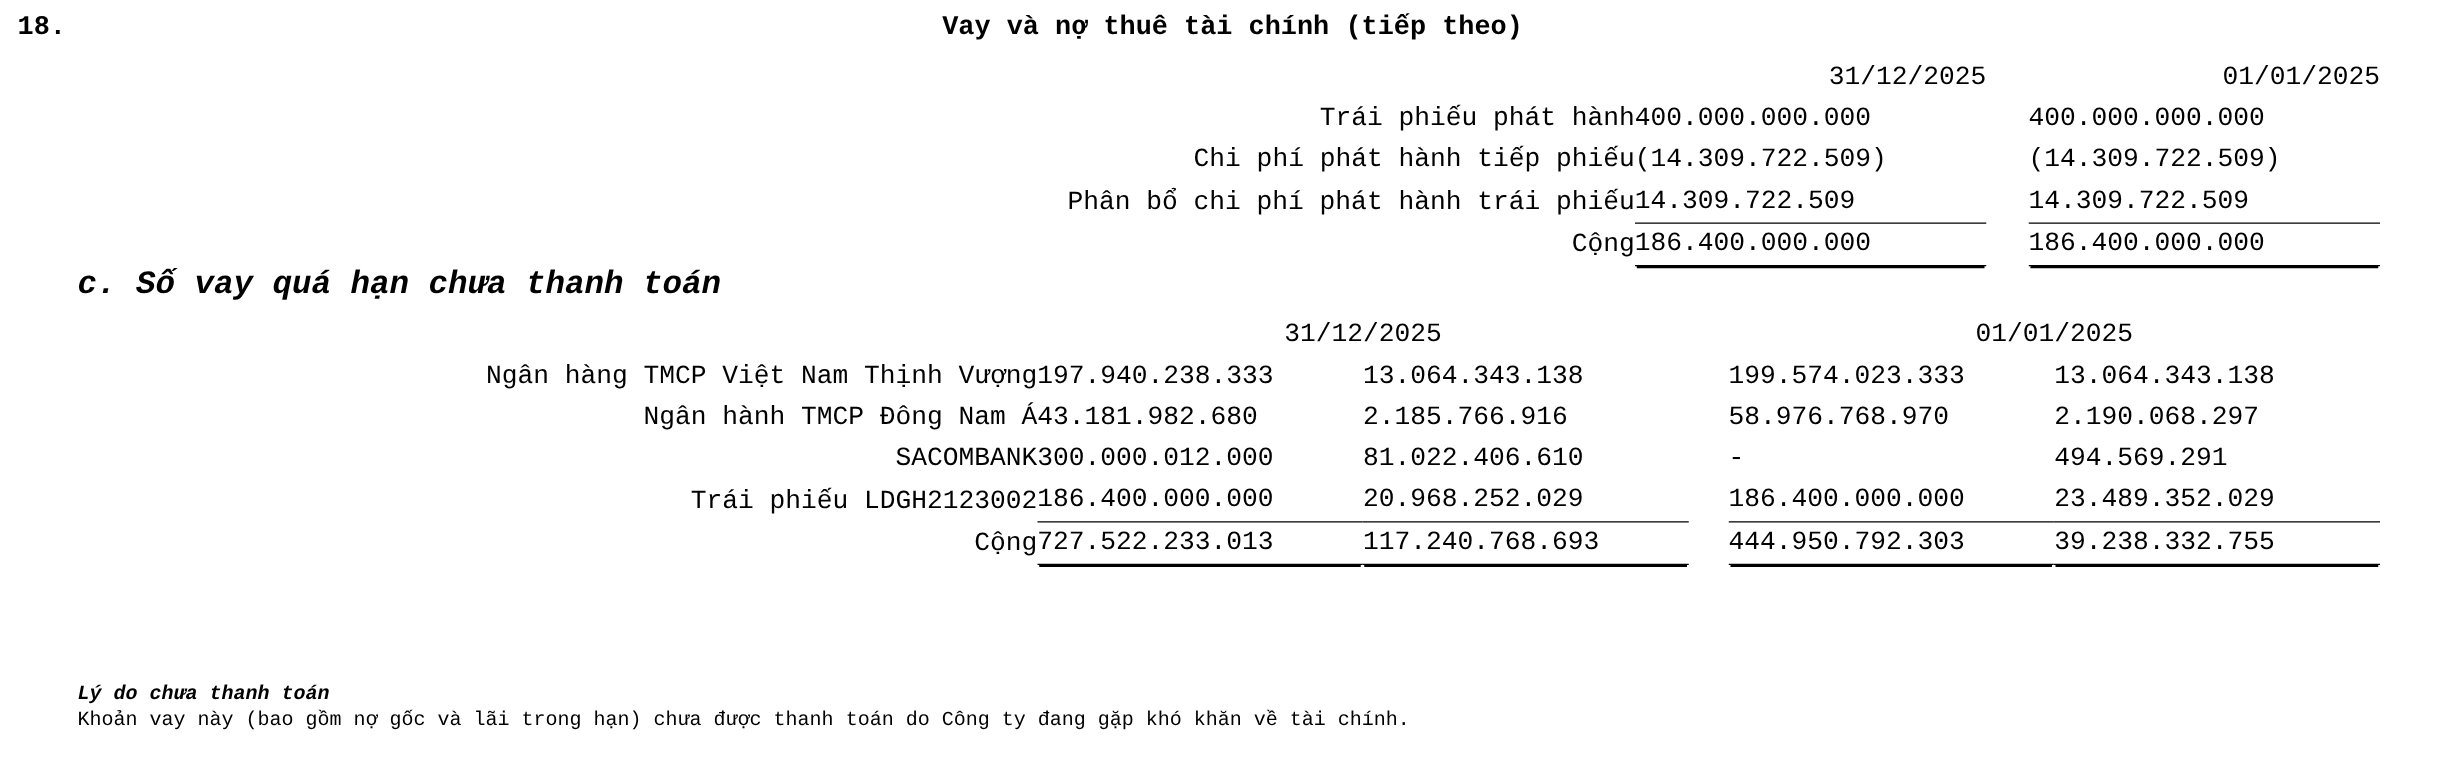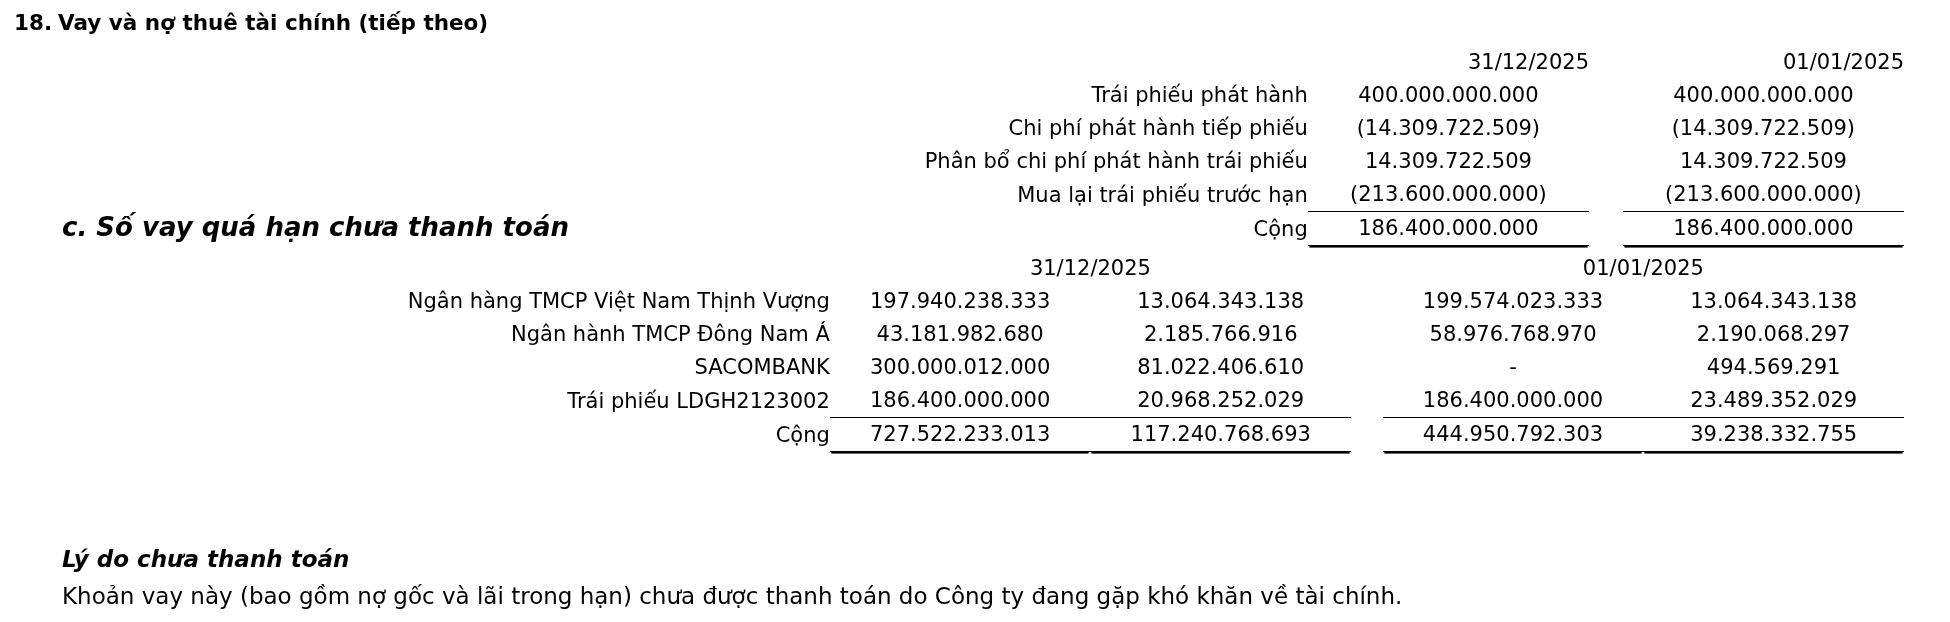--- a/index.html
+++ b/index.html
@@ -14,39 +14,41 @@
     color: #000000;
     font-size: 21px;
     position: relative;
     overflow: hidden;
   }
   .page {
     position: relative;
     width: 1950px;
     height: 622px;
     padding: 0;
+    font-family: Liberation Mono, monospace;
   }
 
   
   .note-heading {
     position: absolute;
     top: 10px;
     left: 14px;
     width: 1900px;
     display: flex;
     align-items: baseline;
     font-weight: bold;
     font-size: 21.5px;
   }
   .note-num {
     width: 44px;
     flex: 0 0 44px;
   }
   .note-title {
     flex: 1 1 auto;
+    text-align: center;
   }
 
   
   .block {
     position: absolute;
     left: 0;
     width: 1950px;
   }
   table.fin {
     border-collapse: collapse;
@@ -60,21 +62,21 @@
     font-weight: normal;
     font-size: 21px;
     line-height: 33px;
     white-space: nowrap;
   }
   .lbl {
     text-align: right;
     padding-left: 48px !important;
   }
   .num {
-    text-align: center;
+    text-align: left;
     font-variant-numeric: tabular-nums;
     margin-top: 24px;
   }
   .hdr {
     font-weight: bold;
     text-align: right;
   }
 
   
   .colA-label { width: 1150px; }
@@ -106,21 +108,21 @@
   .sub-heading {
     position: absolute;
     left: 62px;
     font-style: italic;
     font-weight: bold;
     font-size: 26px;
   }
   .para {
     position: absolute;
     left: 62px;
-    font-size: 23px;
+    font-size: 16px;
   }
   .para.italic-bold {
     font-style: italic;
     font-weight: bold;
   }
   .spanhdr {
     text-align: center;
     font-weight: bold;
   }
 </style>
@@ -159,26 +161,20 @@
         <td class="lbl">Chi phí phát hành tiếp phiếu</td>
         <td class="num">(14.309.722.509)</td>
         <td></td>
         <td class="num">(14.309.722.509)</td>
       </tr>
       <tr>
         <td class="lbl">Phân bổ chi phí phát hành trái phiếu</td>
         <td class="num">14.309.722.509</td>
         <td></td>
         <td class="num">14.309.722.509</td>
-      </tr>
-      <tr>
-        <td class="lbl">Mua lại trái phiếu trước hạn</td>
-        <td class="num underline-cell">(213.600.000.000)</td>
-        <td></td>
-        <td class="num underline-cell">(213.600.000.000)</td>
       </tr>
       <tr class="total-row rule-dbl">
         <td class="lbl">Cộng</td>
         <td class="num ruled2">186.400.000.000</td>
         <td></td>
         <td class="num ruled2">186.400.000.000</td>
       </tr>
     </tbody>
       </table>
   </div>
@@ -240,15 +236,15 @@
         <td class="num ruled2">117.240.768.693</td>
         <td></td>
         <td class="num ruled2">444.950.792.303</td>
         <td class="num ruled2">39.238.332.755</td>
       </tr>
     </tbody>
       </table>
   </div>
 
   <div class="para italic-bold" style="top: 546px;">Lý do chưa thanh toán</div>
-  <div class="para" style="top: 583px;">Khoản vay này (bao gồm nợ gốc và lãi trong hạn) chưa được thanh toán do Công ty đang gặp khó khăn về tài chính.</div>
+  <div class="para" style="top: 567px;">Khoản vay này (bao gồm nợ gốc và lãi trong hạn) chưa được thanh toán do Công ty đang gặp khó khăn về tài chính.</div>
 
 </div>
 
 </body></html>

